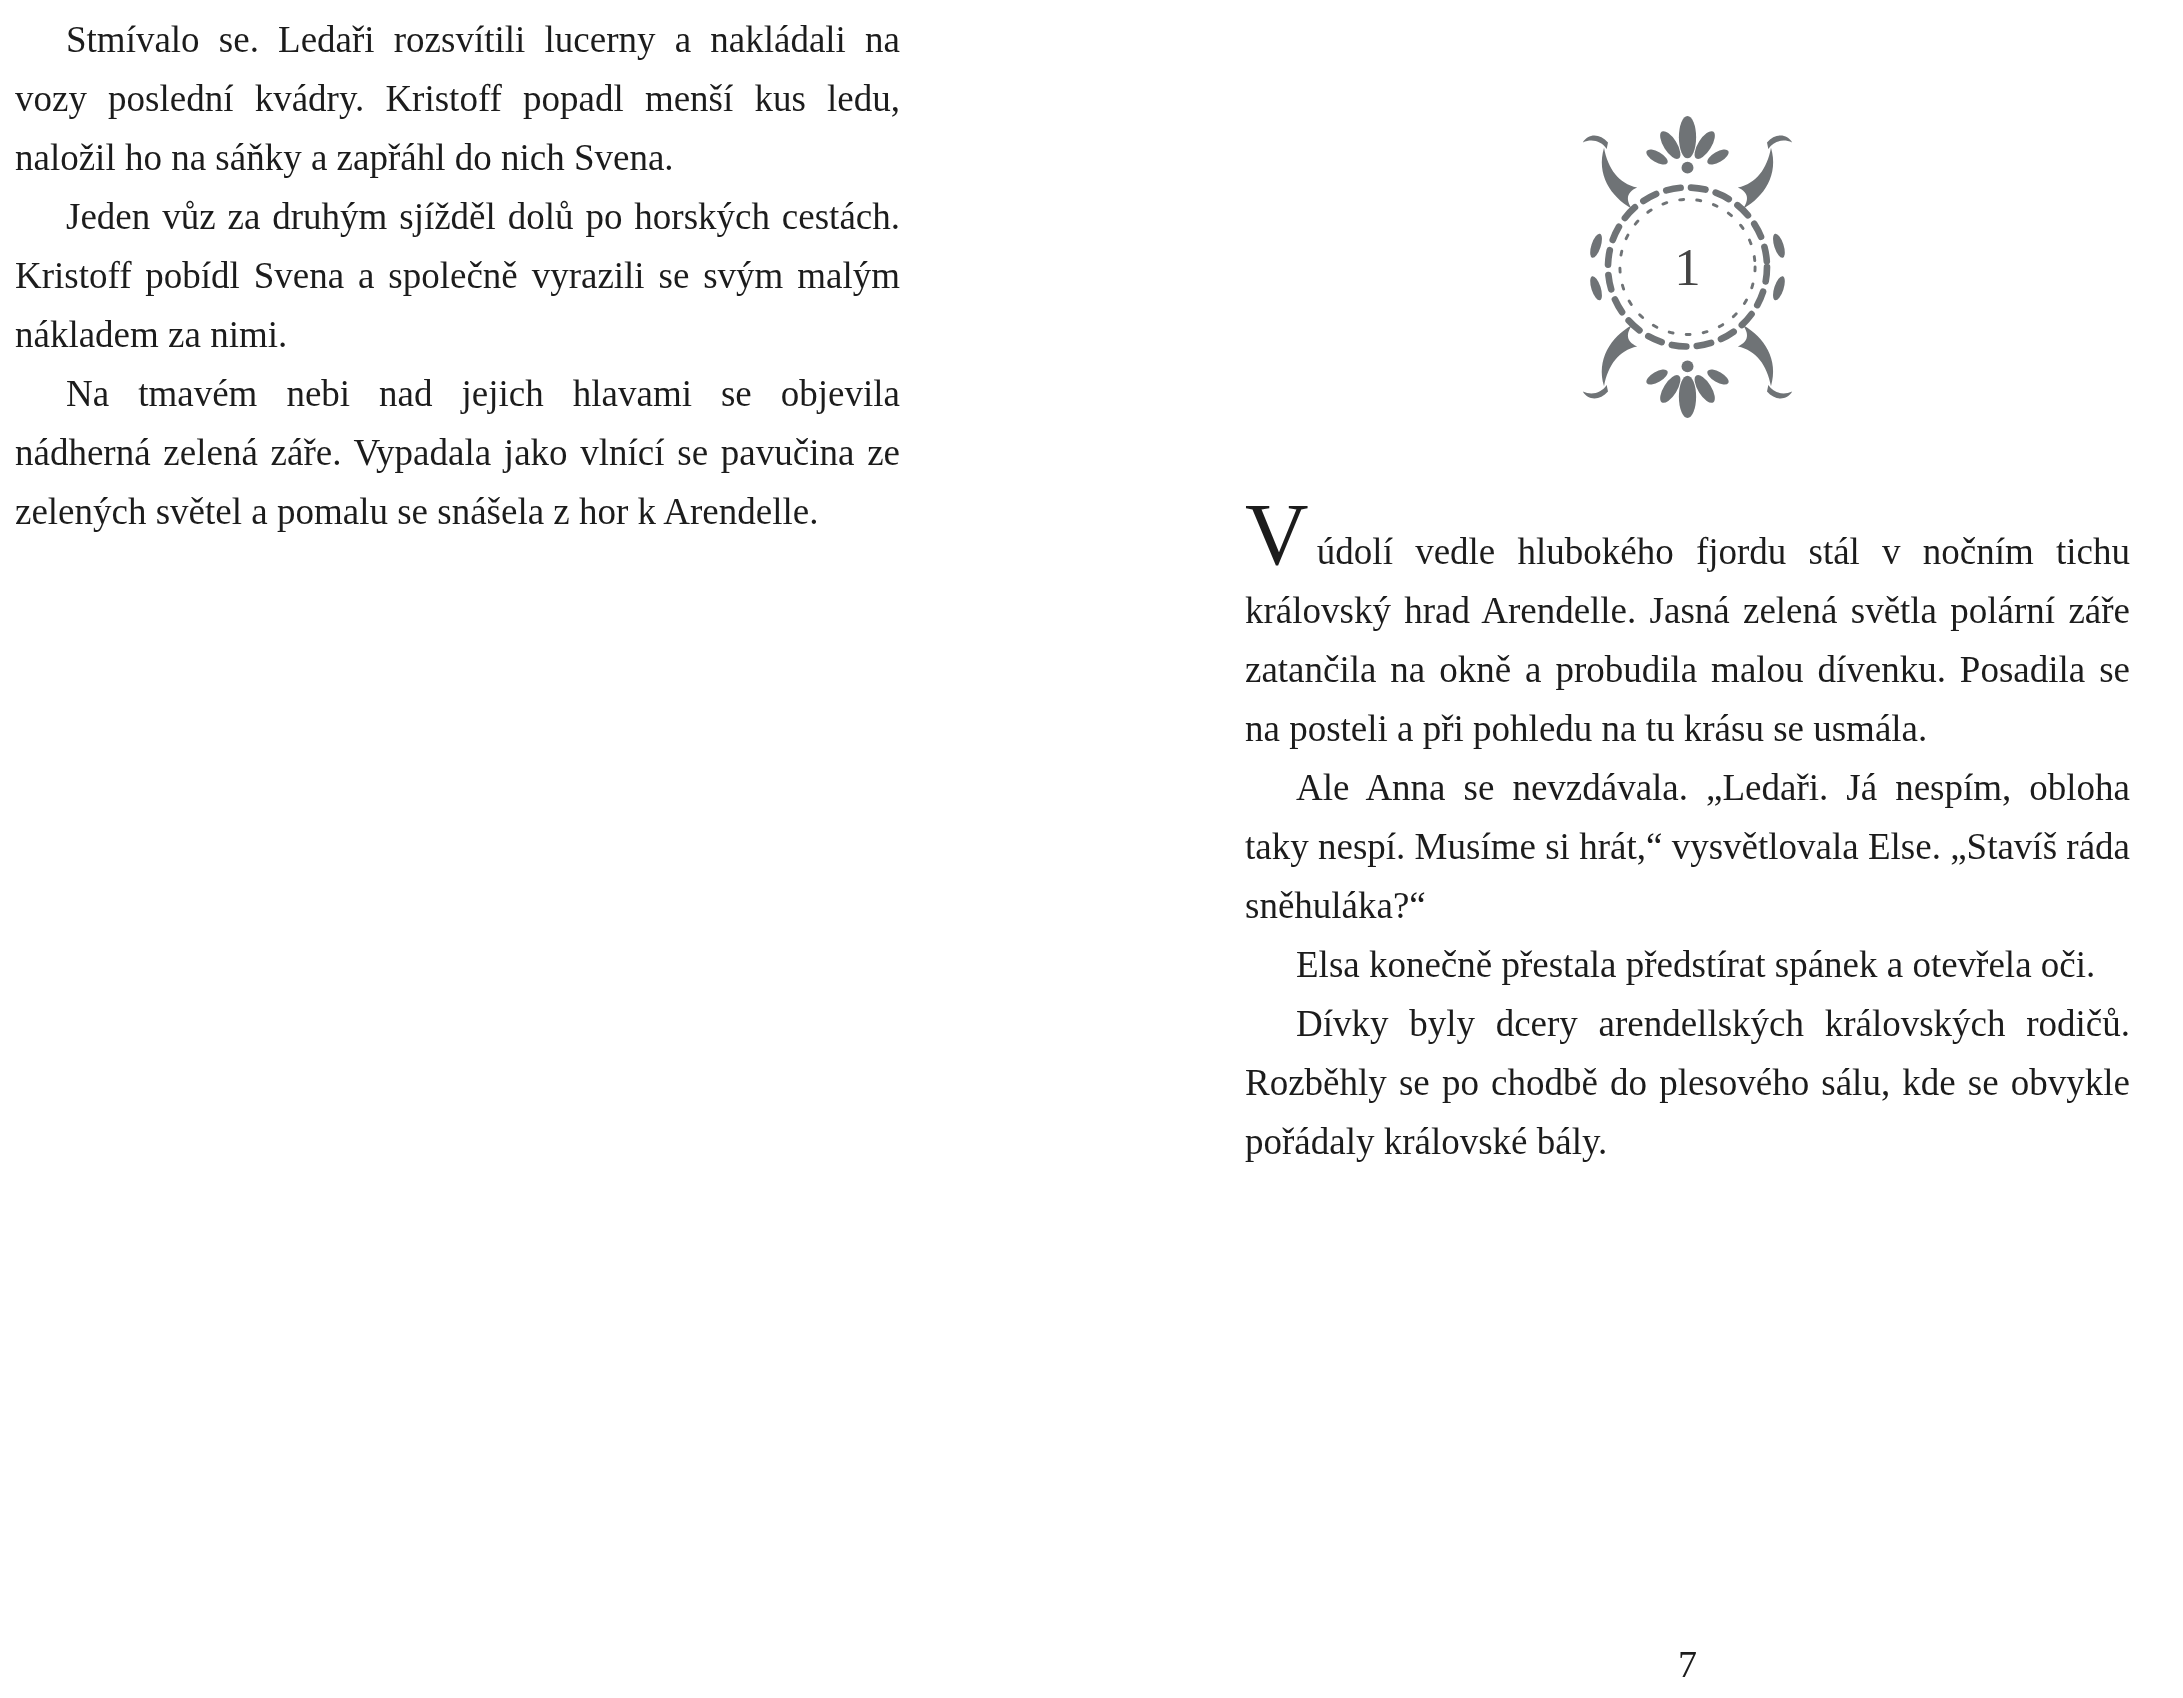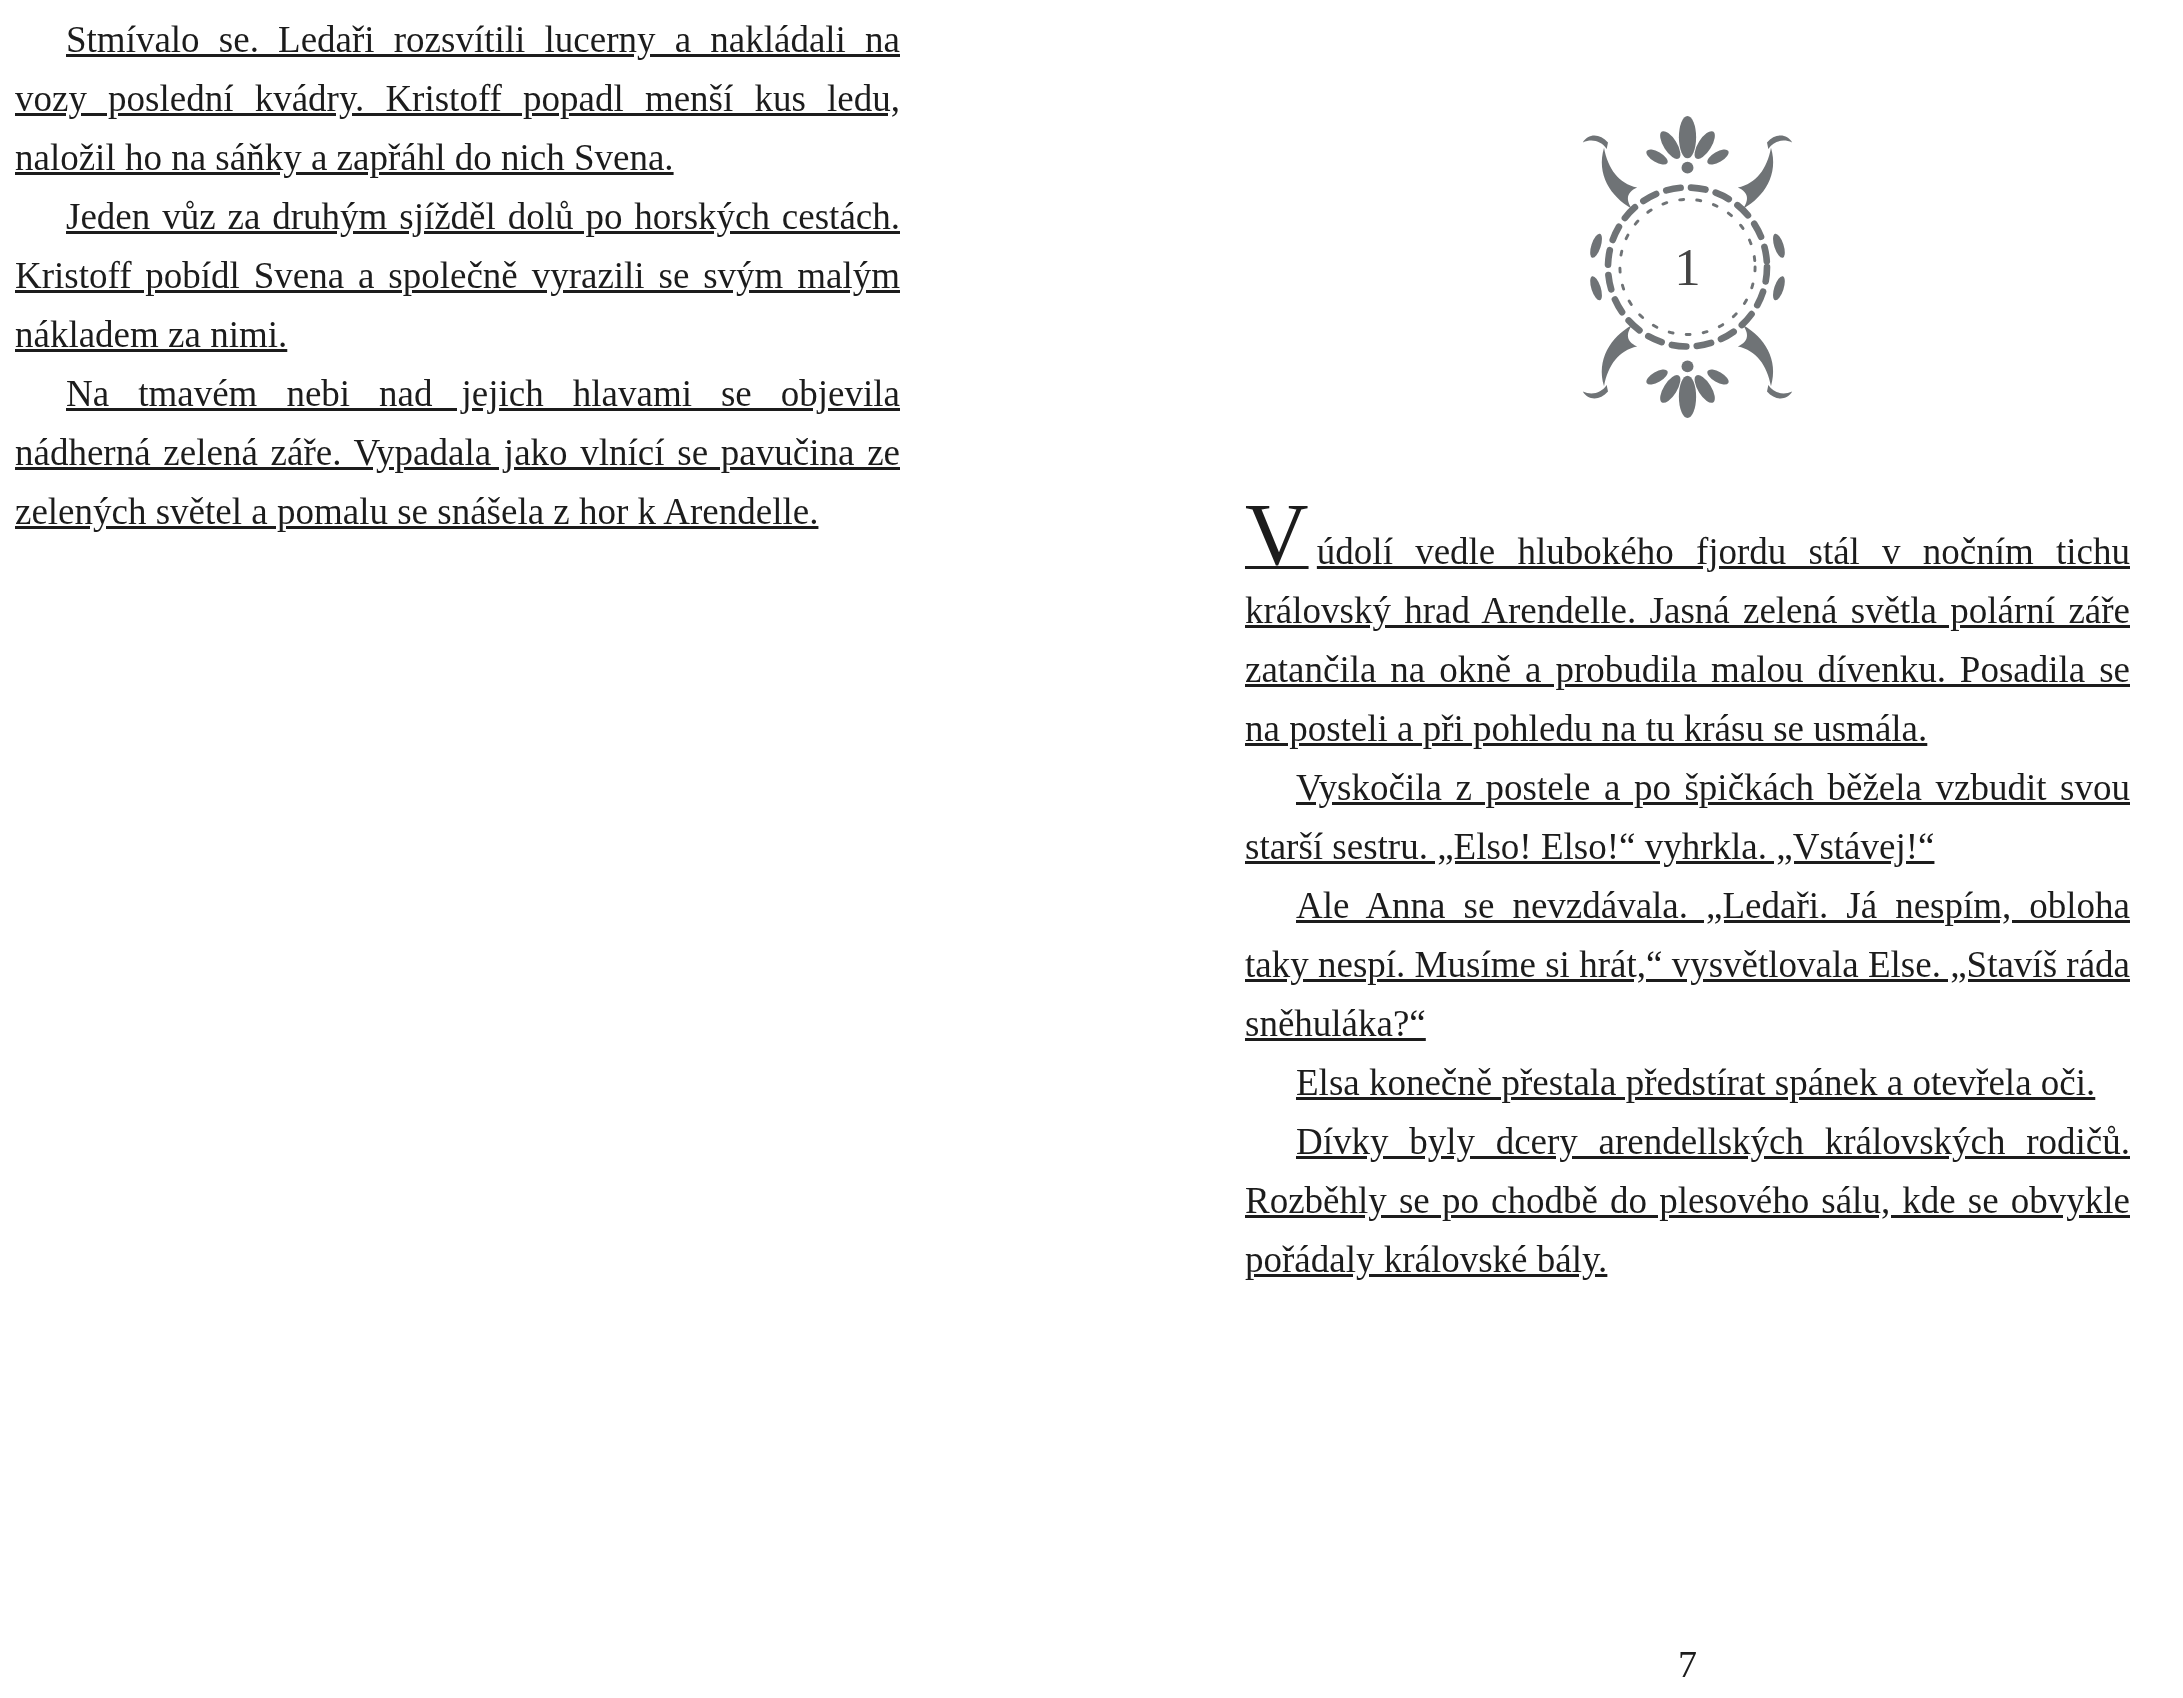--- a/index.html
+++ b/index.html
@@ -8,21 +8,20 @@
     height: 1698px;
     position: relative;
     background: #ffffff;
     font-family: "Liberation Serif", serif;
     color: #1c1c1c;
     overflow: hidden;
   }
   .page {
     position: absolute;
     top: 0;
-    text-decoration: underline;
   }
   .page-left {
     left: 15px;
     top: 10px;
     width: 885px;
   }
   .page-right {
     left: 1245px;
     top: 0;
     width: 885px;
@@ -108,21 +107,20 @@
       </g>
       <use href="#quad" transform="scale(-1,1) translate(-200,0)"></use>
       <use href="#quad" transform="scale(1,-1) translate(0,-240)"></use>
       <use href="#quad" transform="rotate(180 100 120)"></use>
     </svg>
     <span class="chapter-number">1</span>
   </div>
 
   <div class="body-text">
     <p class="para opening"><span class="initial">V</span><span>údolí vedle hlubokého fjordu stál v nočním tichu královský hrad Arendelle. Jasná zelená světla polární záře zatančila na okně a probudila malou dívenku. Posadila se na posteli a při pohledu na tu krásu se usmála.</span></p>
-    <p class="para">Vyskočila z postele a po špičkách běžela vzbudit svou starší sestru. „Elso! Elso!“ vyhrkla. „Vstávej!“</p>
     <p class="para">Ale Anna se nevzdávala. „Ledaři. Já nespím, obloha taky nespí. Musíme si hrát,“ vysvětlovala Else. „Stavíš ráda sněhuláka?“</p>
     <p class="para">Elsa konečně přestala předstírat spánek a otevřela oči.</p>
     <p class="para">Dívky byly dcery arendellských královských rodičů. Rozběhly se po chodbě do plesového sálu, kde se obvykle pořádaly královské bály.</p>
   </div>
 
   <div class="page-number">7</div>
 </div>
 
 
 </body></html>

